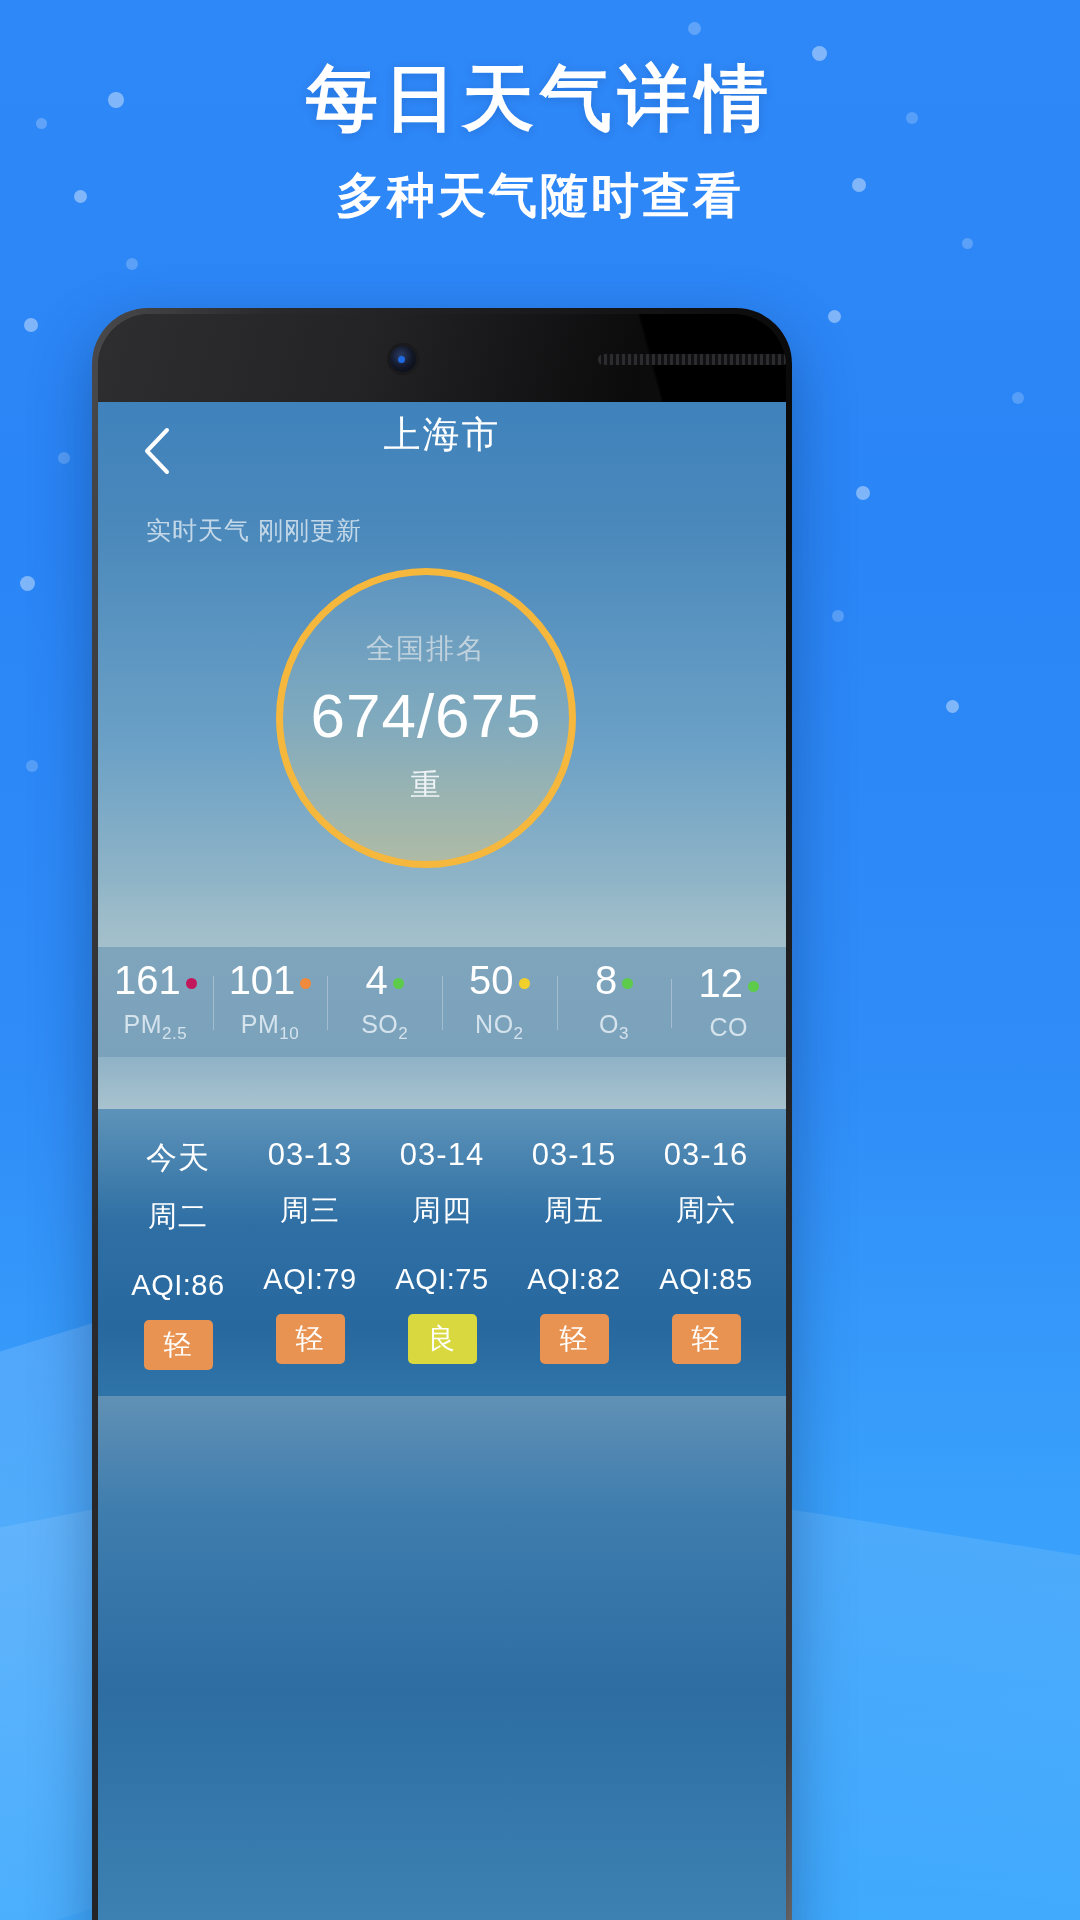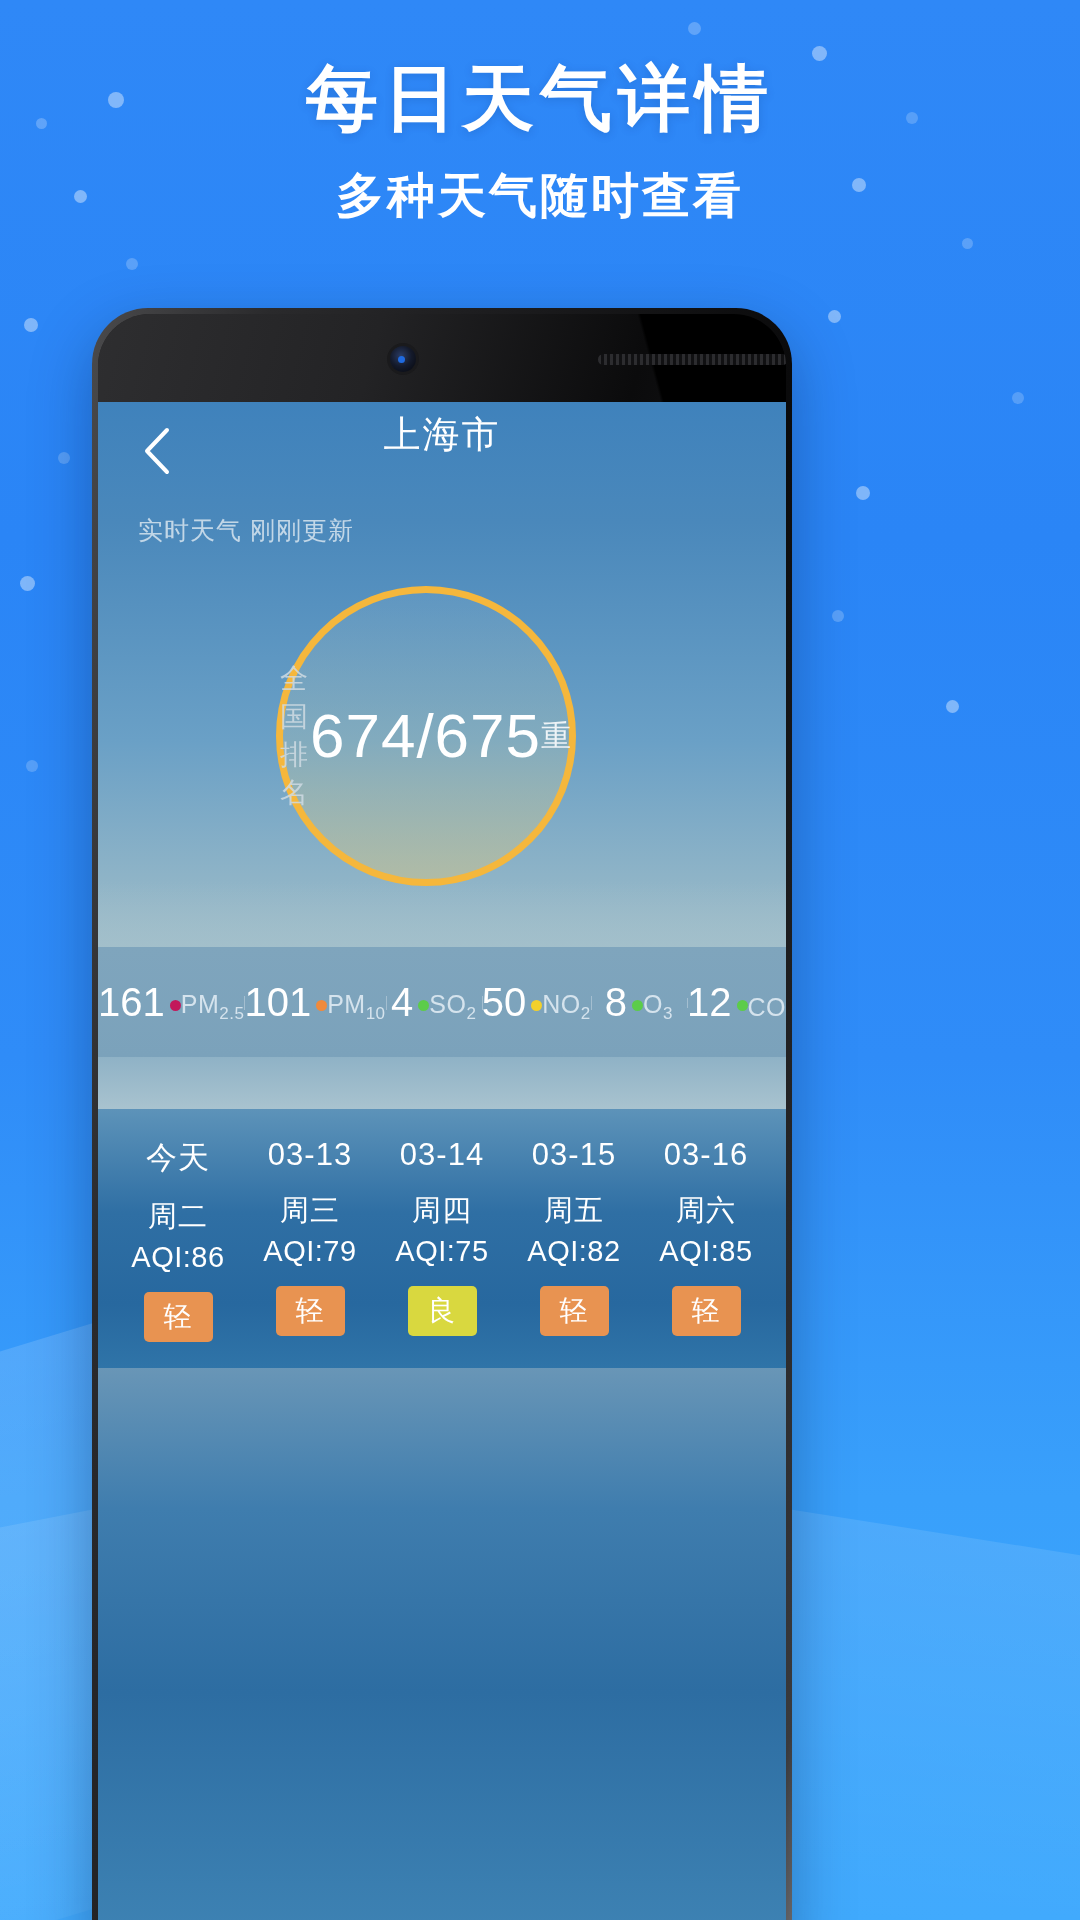--- a/index.html
+++ b/index.html
@@ -97,44 +97,44 @@
   #back-button{
     position:absolute;left:28px;top:18px;width:62px;height:62px;
     display:flex;align-items:center;justify-content:center;
   }
   #back-button svg{display:block;}
   #app-title{
     position:absolute;left:0;right:0;top:8px;text-align:center;
     color:#ffffff;font-size:37px;letter-spacing:2px;
   }
   #update-status{
-    position:absolute;left:40px;top:112px;
+    position:absolute;left:48px;top:112px;
     color:#d3e2ee;font-size:25px;letter-spacing:1px;opacity:.88;
   }
 
   
   #rank-circle{
-    position:absolute;left:178px;top:184px;width:300px;height:300px;border-radius:50%;
+    position:absolute;left:178px;top:166px;width:300px;height:300px;border-radius:50%;
     border:7px solid #f5b73c;box-sizing:border-box;
     background:linear-gradient(180deg,rgba(120,166,200,.30) 0%,rgba(160,185,180,.45) 52%,rgba(196,192,146,.62) 100%);
-    display:flex;flex-direction:row;align-items:center;justify-content:center;
+    display:flex;flex-direction:column;align-items:center;justify-content:center;
   }
   #rank-label{color:#cfdbe3;font-size:28px;letter-spacing:2px;opacity:.85;}
   #rank-value{color:#ffffff;font-size:62px;letter-spacing:1px;margin:12px 0 14px 0;font-weight:normal;}
   #rank-level{color:#eef3f6;font-size:30px;letter-spacing:1px;}
 
   
   #pollutant-strip{
     position:absolute;left:0;right:0;top:545px;height:110px;
     background:linear-gradient(180deg,#7fa5bd 0%,#7ba2bb 100%);
     display:flex;align-items:center;
   }
   .pollutant-cell{
     flex:1;position:relative;text-align:center;
-    display:flex;align-items:center;justify-content:center;
+    display:flex;flex-direction:column;align-items:center;justify-content:center;
   }
   .pollutant-cell + .pollutant-cell::before{
     content:"";position:absolute;left:0;top:16px;bottom:14px;width:1px;
     background:rgba(255,255,255,.30);
   }
   .pollutant-top{display:flex;align-items:flex-start;justify-content:center;gap:5px;}
   .pollutant-value{color:#ffffff;font-size:40px;line-height:1;}
   .pollutant-dot{width:11px;height:11px;border-radius:50%;margin-top:18px;display:block;}
   .pollutant-name{color:#d5e3ed;font-size:25px;margin-top:10px;letter-spacing:.5px;}
   .pollutant-name sub{font-size:17px;}
@@ -158,21 +158,21 @@
     position:absolute;left:32px;top:18px;color:#ffffff;font-size:31px;letter-spacing:2px;
   }
   #forecast-divider{position:absolute;left:26px;right:26px;bottom:0;height:1px;background:rgba(255,255,255,.45);}
   #forecast-cards{
     display:flex;padding:28px 14px 26px 14px;box-sizing:border-box;
     background:linear-gradient(180deg,#5d93b9 0%,#2f6fa4 40%,#27689f 75%,#2f74a8 100%);
   }
   .forecast-card{flex:1;text-align:center;}
   .fc-date{color:#ffffff;font-size:31px;letter-spacing:1px;}
   .fc-week{color:#ffffff;font-size:29px;margin-top:18px;letter-spacing:1px;}
-  .fc-aqi{color:#ffffff;font-size:29px;margin-top:4px;letter-spacing:.5px;}
+  .fc-aqi{color:#ffffff;font-size:29px;margin-top:32px;letter-spacing:.5px;}
   .fc-badge{
     display:inline-block;margin-top:18px;padding:6px 20px;border-radius:5px;
     color:#ffffff;font-size:28px;letter-spacing:1px;
   }
 
   
   #bottom-scene{
     position:absolute;left:0;right:0;top:1080px;bottom:0;
     background:linear-gradient(180deg,#2f6fa4 0%,#3a7dae 10%,#5b9ac4 26%,#86b4cf 46%,#a8c7d8 62%,#c2d6e0 78%,#d8e5ec 100%);
     filter:blur(2px);

